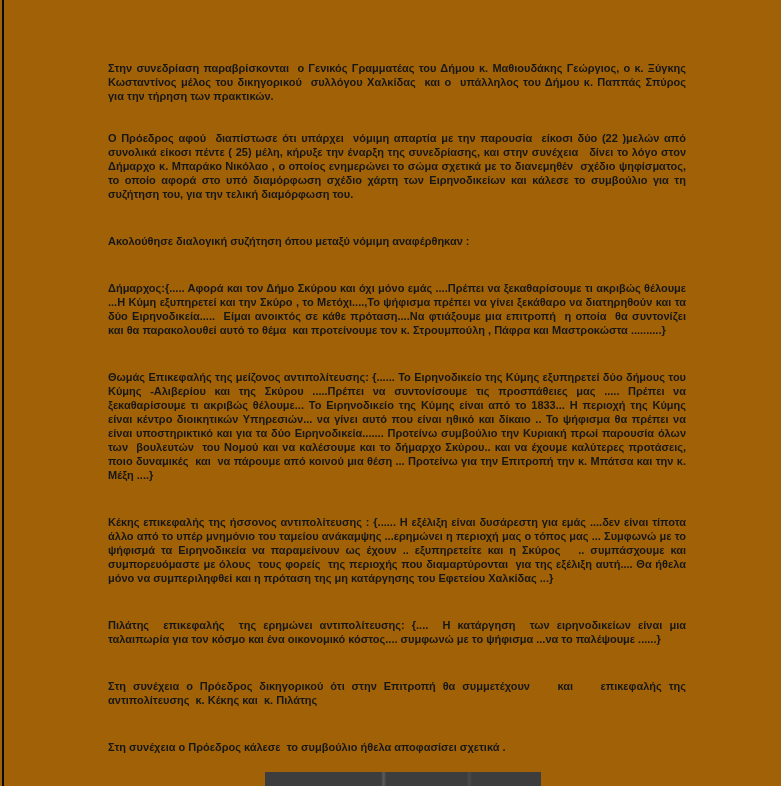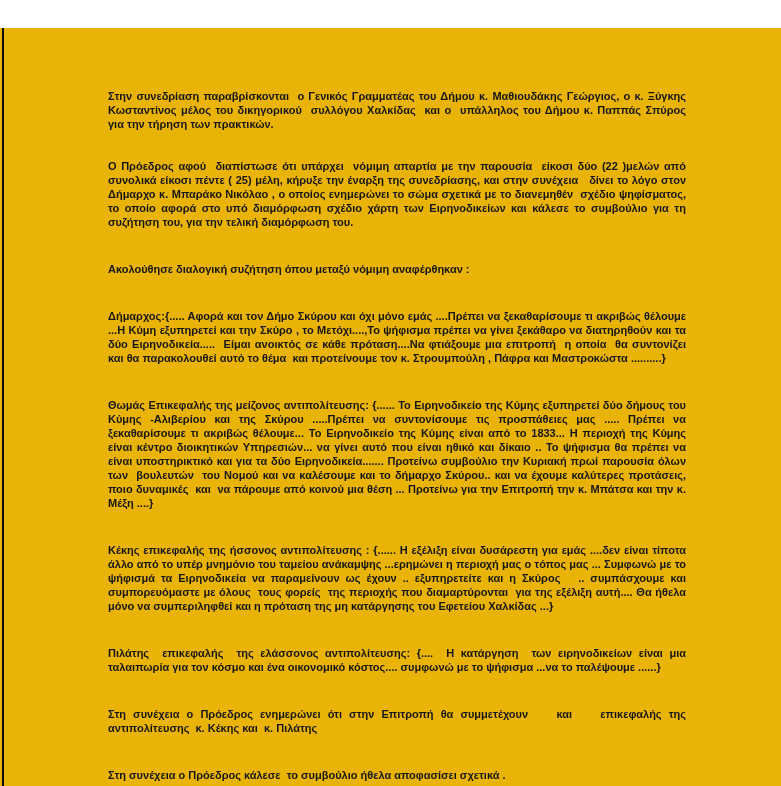--- a/index.html
+++ b/index.html
@@ -7,22 +7,21 @@
     width: 781px;
     height: 786px;
     background: #ffffff;
     overflow: hidden;
     position: relative;
     font-family: "Liberation Sans", sans-serif;
   }
   .page {
     position: absolute;
     inset: 0;
-    background: #eab308;
-    margin-top: 28px;
+    background: #a16207;
   }
   .left-rule {
     position: absolute;
     left: 2px;
     top: 0;
     width: 2px;
     height: 786px;
     background: #0a0a0a;
   }
   .content {
@@ -57,22 +56,22 @@
 <div class="page">
   <div class="left-rule"></div>
 
   <div class="content">
     <p>Στην συνεδρίαση παραβρίσκονται  ο Γενικός Γραμματέας του Δήμου κ. Μαθιουδάκης Γεώργιος, ο κ. Ξύγκης Κωσταντίνος μέλος του δικηγορικού  συλλόγου Χαλκίδας  και ο  υπάλληλος του Δήμου κ. Παππάς Σπύρος  για την τήρηση των πρακτικών.</p>
     <p>Ο Πρόεδρος αφού  διαπίστωσε ότι υπάρχει  νόμιμη απαρτία με την παρουσία  είκοσι δύο (22 )μελών από συνολικά είκοσι πέντε ( 25) μέλη, κήρυξε την έναρξη της συνεδρίασης, και στην συνέχεια   δίνει το λόγο στον Δήμαρχο κ. Μπαράκο Νικόλαο , ο οποίος ενημερώνει το σώμα σχετικά με το διανεμηθέν  σχέδιο ψηφίσματος, το οποίο αφορά στο υπό διαμόρφωση σχέδιο χάρτη των Ειρηνοδικείων και κάλεσε το συμβούλιο για τη συζήτηση του, για την τελική διαμόρφωση του.</p>
     <p class="gap-sm">Ακολούθησε διαλογική συζήτηση όπου μεταξύ νόμιμη αναφέρθηκαν :</p>
     <p class="gap-sm">Δήμαρχος:{..... Αφορά και τον Δήμο Σκύρου και όχι μόνο εμάς ....Πρέπει να ξεκαθαρίσουμε τι ακριβώς θέλουμε ...Η Κύμη εξυπηρετεί και την Σκύρο , το Μετόχι....,Το ψήφισμα πρέπει να γίνει ξεκάθαρο να διατηρηθούν και τα δύο Ειρηνοδικεία.....  Είμαι ανοικτός σε κάθε πρόταση....Να φτιάξουμε μια επιτροπή  η οποία  θα συντονίζει  και θα παρακολουθεί αυτό το θέμα  και προτείνουμε τον κ. Στρουμπούλη , Πάφρα και Μαστροκώστα ..........}</p>
     <p class="gap-sm">Θωμάς Επικεφαλής της μείζονος αντιπολίτευσης: {...... Το Ειρηνοδικείο της Κύμης εξυπηρετεί δύο δήμους του Κύμης -Αλιβερίου και της Σκύρου .....Πρέπει να συντονίσουμε τις προσπάθειες μας ..... Πρέπει να ξεκαθαρίσουμε τι ακριβώς θέλουμε... Το Ειρηνοδικείο της Κύμης είναι από το 1833... Η περιοχή της Κύμης είναι κέντρο διοικητικών Υπηρεσιών... να γίνει αυτό που είναι ηθικό και δίκαιο .. Το ψήφισμα θα πρέπει να είναι υποστηρικτικό και για τα δύο Ειρηνοδικεία....... Προτείνω συμβούλιο την Κυριακή πρωί παρουσία όλων των  βουλευτών  του Νομού και να καλέσουμε και το δήμαρχο Σκύρου.. και να έχουμε καλύτερες προτάσεις, ποιο δυναμικές  και  να πάρουμε από κοινού μια θέση ... Προτείνω για την Επιτροπή την κ. Μπάτσα και την κ. Μέξη ....}</p>
     <p class="gap-sm">Κέκης επικεφαλής της ήσσονος αντιπολίτευσης : {...... Η εξέλιξη είναι δυσάρεστη για εμάς ....δεν είναι τίποτα άλλο από το υπέρ μνημόνιο του ταμείου ανάκαμψης ...ερημώνει η περιοχή μας ο τόπος μας ... Συμφωνώ με το ψήφισμά τα Ειρηνοδικεία να παραμείνουν ως έχουν .. εξυπηρετείτε και η Σκύρος   .. συμπάσχουμε και συμπορευόμαστε με όλους  τους φορείς  της περιοχής που διαμαρτύρονται  για της εξέλιξη αυτή.... Θα ήθελα μόνο να συμπεριληφθεί και η πρόταση της μη κατάργησης του Εφετείου Χαλκίδας ...}</p>
-    <p class="gap-sm">Πιλάτης  επικεφαλής  της ελάσσονος αντιπολίτευσης: {....  Η κατάργηση  των ειρηνοδικείων είναι μια ταλαιπωρία για τον κόσμο και ένα οικονομικό κόστος.... συμφωνώ με το ψήφισμα ...να το παλέψουμε ......}</p>
-    <p class="gap-sm">Στη συνέχεια ο Πρόεδρος ενημερώνει ότι στην Επιτροπή θα συμμετέχουν    και    επικεφαλής της αντιπολίτευσης  κ. Κέκης και  κ. Πιλάτης</p>
+    <p class="gap-sm">Πιλάτης  επικεφαλής  της ερημώνει αντιπολίτευσης: {....  Η κατάργηση  των ειρηνοδικείων είναι μια ταλαιπωρία για τον κόσμο και ένα οικονομικό κόστος.... συμφωνώ με το ψήφισμα ...να το παλέψουμε ......}</p>
+    <p class="gap-sm">Στη συνέχεια ο Πρόεδρος δικηγορικού ότι στην Επιτροπή θα συμμετέχουν    και    επικεφαλής της αντιπολίτευσης  κ. Κέκης και  κ. Πιλάτης</p>
     <p class="gap-sm">Στη συνέχεια ο Πρόεδρος κάλεσε  το συμβούλιο ήθελα αποφασίσει σχετικά .</p>
     
     
     
     
     
     
     
     
     

